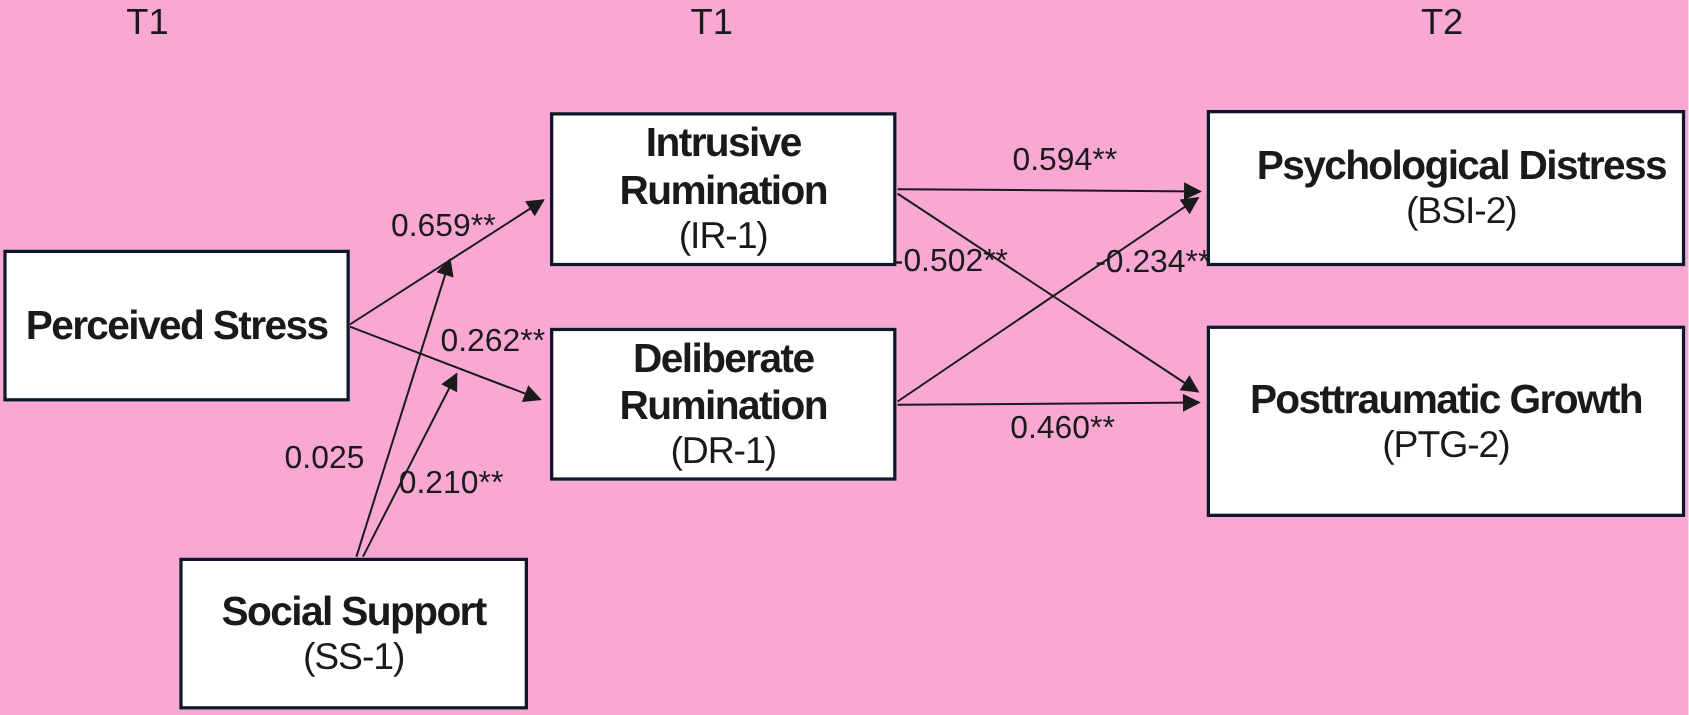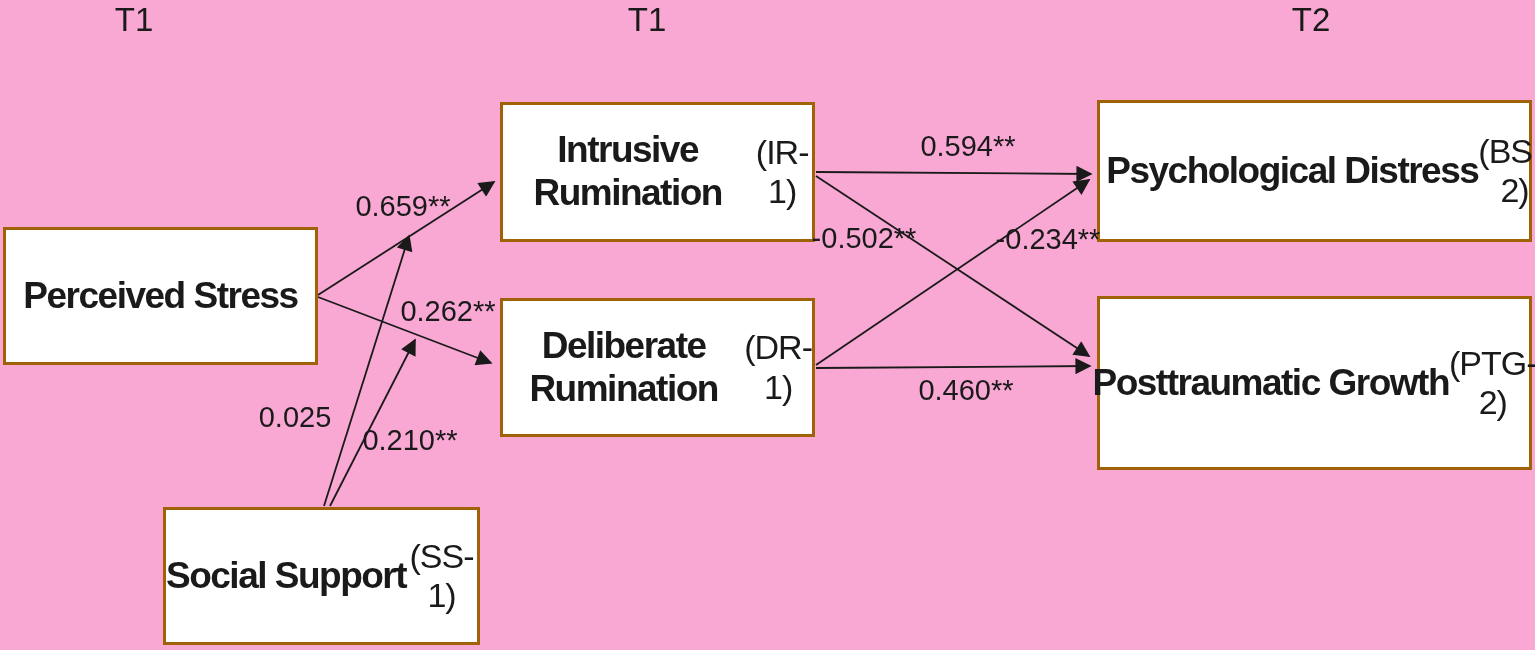--- a/index.html
+++ b/index.html
@@ -22,24 +22,24 @@
     top: 0;
     z-index: 0;
   }
   .arrow-layer line {
     stroke: #1a1a1a;
     stroke-width: 1.8;
   }
   .node {
     position: absolute;
     box-sizing: border-box;
-    border: 3px solid #a16207;
+    border: 3px solid #0f172a;
     background: #ffffff;
     display: flex;
-    flex-direction: row;
+    flex-direction: column;
     align-items: center;
     justify-content: center;
     text-align: center;
     line-height: 1.16;
     z-index: 1;
   }
   .node-title {
     font-weight: bold;
     font-size: 37px;
     letter-spacing: -1.5px;

